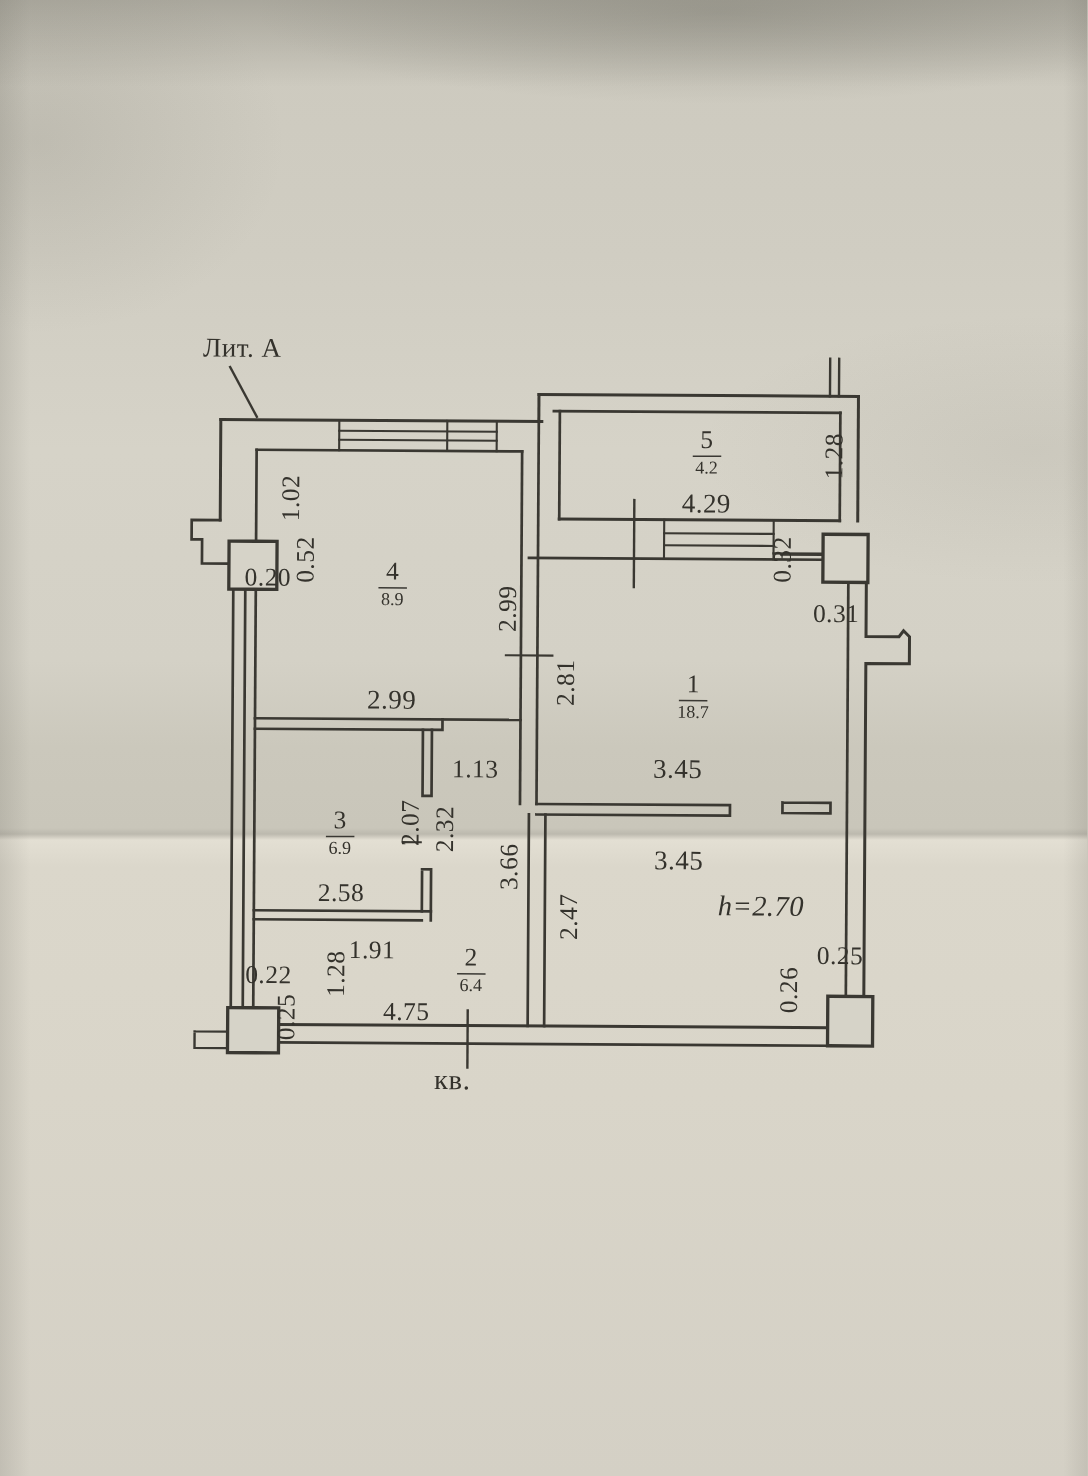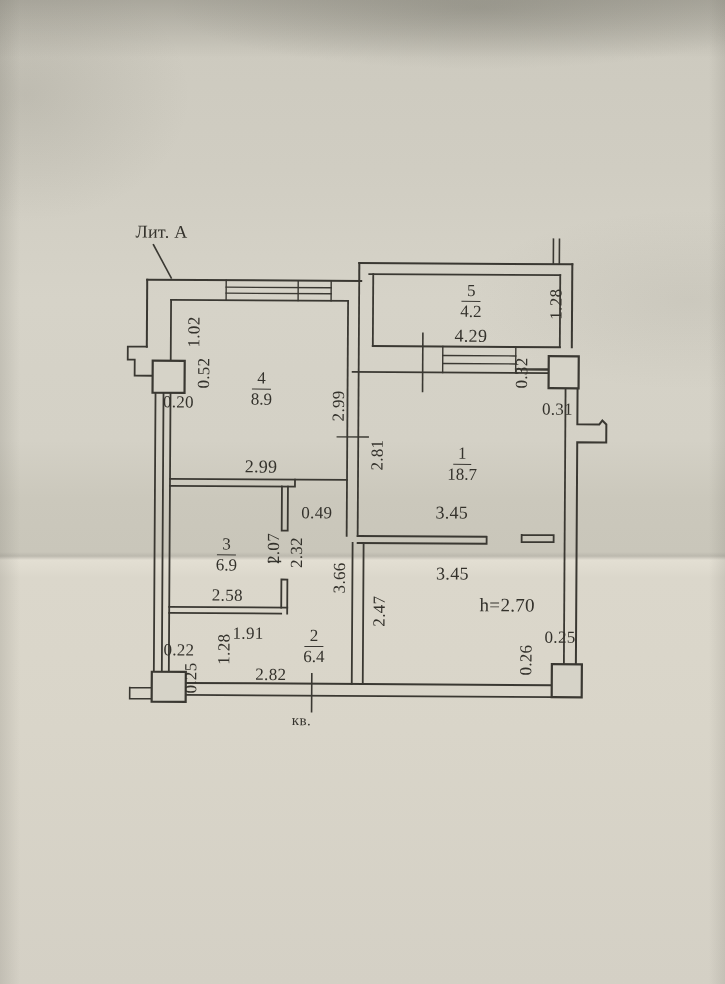--- a/index.html
+++ b/index.html
@@ -20,29 +20,29 @@
   }
   .plan{position:absolute;inset:0;transform:rotate(.35deg);transform-origin:360px 480px;}
   svg.walls{position:absolute;left:0;top:0;}
   .lbl{
     position:absolute;transform:translate(-50%,-50%);
     font-family:"Liberation Serif", serif;font-size:17px;color:#34322c;
     white-space:nowrap;letter-spacing:.3px;line-height:1;
   }
   .lbl.v{transform:translate(-50%,-50%) rotate(-90deg);}
   .lbl.big{font-size:18px;}
-  .lbl.it{font-size:19px;}
-  .lbl.small{font-size:15px;letter-spacing:.5px;text-align:right;}
+  .lbl.it{font-style:italic;font-size:19px;}
+  .lbl.small{font-size:19px;letter-spacing:.5px;text-align:right;}
   .room-label{
     position:absolute;transform:translate(-50%,-50%);
     display:flex;flex-direction:column;align-items:center;
     font-family:"Liberation Serif", serif;color:#34322c;
   }
   .room-label .rn{font-size:17px;line-height:1.05;padding:0 5px 1px;border-bottom:1.6px solid #3a3833;}
-  .room-label .ra{font-size:17px;line-height:1.1;padding-top:1px;}
+  .room-label .ra{font-size:12px;line-height:1.1;padding-top:1px;}
 </style>
 </head>
 <body>
 
 <div class="scan">
   <div class="plan">
 
     <svg class="walls" width="725" height="984" viewBox="0 0 725 984" fill="none" stroke="#3a3832" stroke-width="2" stroke-linecap="square">
 
       <path d="M152,246 L170,279" stroke-width="1.6"></path>
@@ -131,21 +131,21 @@
         <rect x="153" y="673" width="34" height="30"></rect>
         <rect x="548" y="355" width="30" height="32"></rect>
         <rect x="553" y="663" width="30" height="33"></rect>
       </g>
     </svg>
 
     <div class="lbl big" style="left:160px;top:233px">Лит. А</div>
 
     <div class="lbl v" style="left:193px;top:333px">1.02</div>
     <div class="lbl v" style="left:203px;top:374px">0.52</div>
-    <div class="lbl" style="left:178px;top:403px">0.20</div>
+    <div class="lbl" style="left:178px;top:386px">0.20</div>
 
     <div class="room-label" style="left:261px;top:390px">
       <span class="rn">4</span>
       <span class="ra">8.9</span>
     </div>
     <div class="lbl big" style="left:261px;top:467px">2.99</div>
     <div class="lbl v" style="left:338px;top:406px">2.99</div>
     <div class="lbl v" style="left:377px;top:455px">2.81</div>
 
     <div class="room-label" style="left:470px;top:301px">
@@ -156,42 +156,42 @@
     <div class="lbl v" style="left:555px;top:303px">1.28</div>
     <div class="lbl v" style="left:521px;top:372px">0.32</div>
     <div class="lbl" style="left:557px;top:408px">0.31</div>
 
     <div class="room-label" style="left:462px;top:464px">
       <span class="rn">1</span>
       <span class="ra">18.7</span>
     </div>
     <div class="lbl big" style="left:452px;top:512px">3.45</div>
 
-    <div class="lbl" style="left:317px;top:513px">0.49</div>
+    <div class="lbl" style="left:317px;top:513px">1.13</div>
     <div class="lbl v" style="left:274px;top:549px">2.07</div>
     <div class="lbl v" style="left:297px;top:553px">2.32</div>
 
     <div class="room-label" style="left:227px;top:556px">
       <span class="rn">3</span>
       <span class="ra">6.9</span>
     </div>
     <div class="lbl v" style="left:340px;top:578px">3.66</div>
     <div class="lbl" style="left:228px;top:596px">2.58</div>
 
     <div class="lbl big" style="left:453px;top:573px">3.45</div>
     <div class="lbl it" style="left:508px;top:604px">h=2.70</div>
     <div class="lbl v" style="left:380px;top:611px">2.47</div>
 
     <div class="room-label" style="left:315px;top:647px">
       <span class="rn">2</span>
       <span class="ra">6.4</span>
     </div>
     <div class="lbl" style="left:249px;top:634px">1.91</div>
     <div class="lbl v" style="left:225px;top:650px">1.28</div>
-    <div class="lbl" style="left:272px;top:675px">2.82</div>
+    <div class="lbl" style="left:272px;top:675px">4.75</div>
     <div class="lbl" style="left:180px;top:651px">0.22</div>
     <div class="lbl v" style="left:192px;top:679px">0.25</div>
 
     <div class="lbl" style="left:561px;top:636px">0.25</div>
     <div class="lbl v" style="left:527px;top:659px">0.26</div>
 
     <div class="lbl small" style="left:303px;top:721px">кв.</div>
   </div>
 </div>
 

